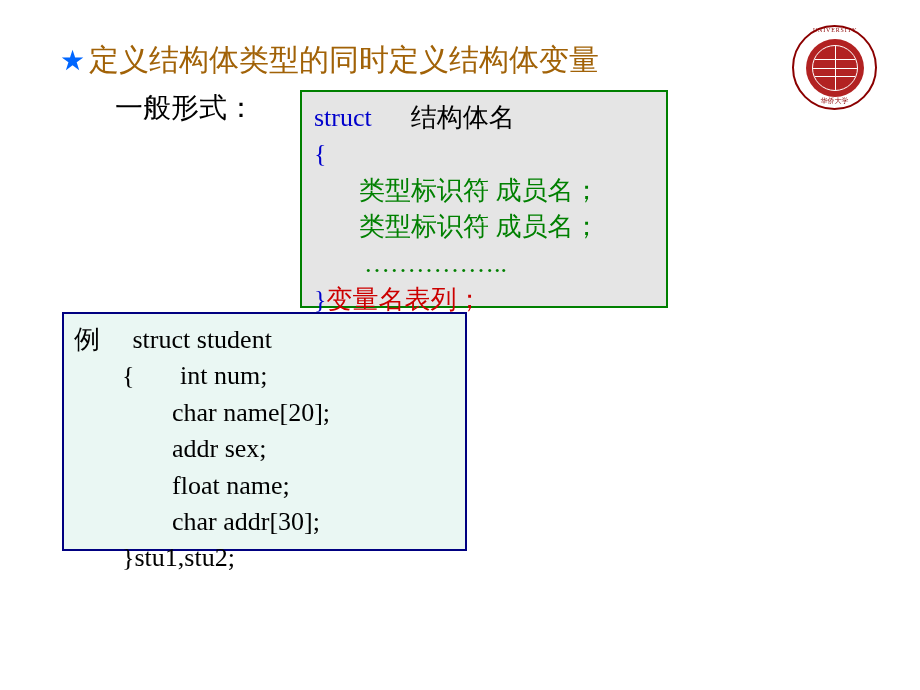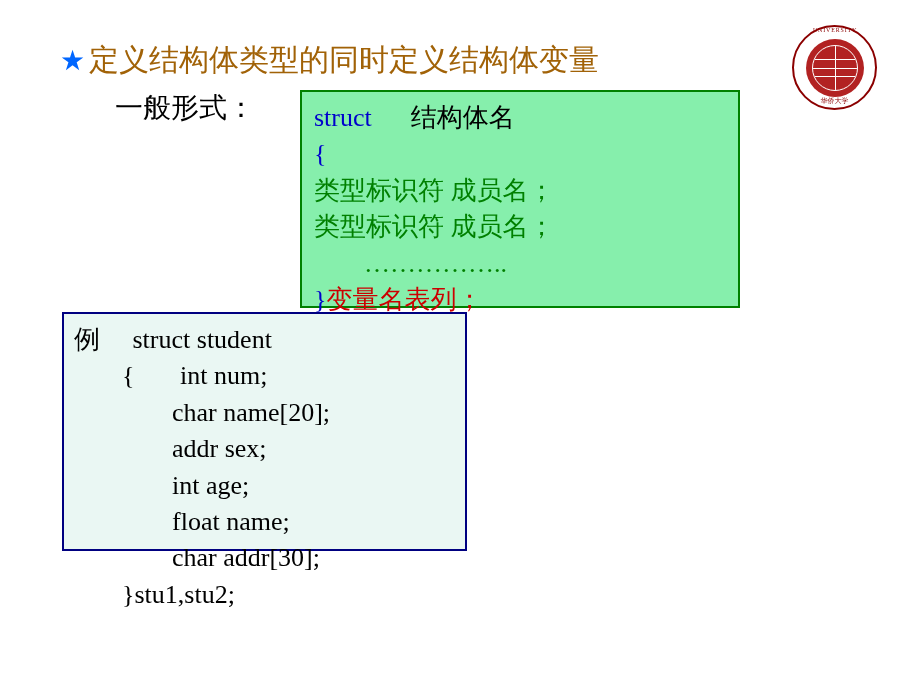--- a/index.html
+++ b/index.html
@@ -40,40 +40,41 @@
     .subtitle-row {
       margin-left: 55px;
       font-size: 28px;
       color: #000;
       margin-top: 5px;
     }
     .syntax-box {
       position: absolute;
       left: 300px;
       top: 90px;
-      width: 440px;
+      width: 368px;
       height: 218px;
       border: 2px solid #008000;
-      background: #86efac;
+      background: #e5e5e5;
       padding: 8px 12px;
       font-size: 26px;
       line-height: 1.4;
       font-family: "Times New Roman", "SimSun", serif;
     }
     .struct-keyword {
       color: #0000cc;
     }
     .struct-name {
       color: #000;
     }
     .brace {
       color: #0000cc;
     }
     .member-line {
       color: #008000;
+      margin-left: 45px;
     }
     .dots {
       color: #008000;
       margin-left: 50px;
     }
     .var-list {
       color: #cc0000;
     }
     .example-box {
       position: absolute;
@@ -225,19 +226,18 @@
       <span>&nbsp;&nbsp;&nbsp;</span>
       <span>struct   student</span>
     </div>
     <div class="code-indent2">
       <span>{</span>
       <span>&nbsp;&nbsp;&nbsp;&nbsp;&nbsp;</span>
       <span>int num;</span>
     </div>
     <div class="code-indent">char  name[20];</div>
     <div class="code-indent">addr sex;</div>
-    <div class="code-indent">int age;</div>
     <div class="code-indent">float name;</div>
     <div class="code-indent">char addr[30];</div>
     <div class="code-indent2">}stu1,stu2;</div>
   </div>
 
 </div>
 
 </body></html>

